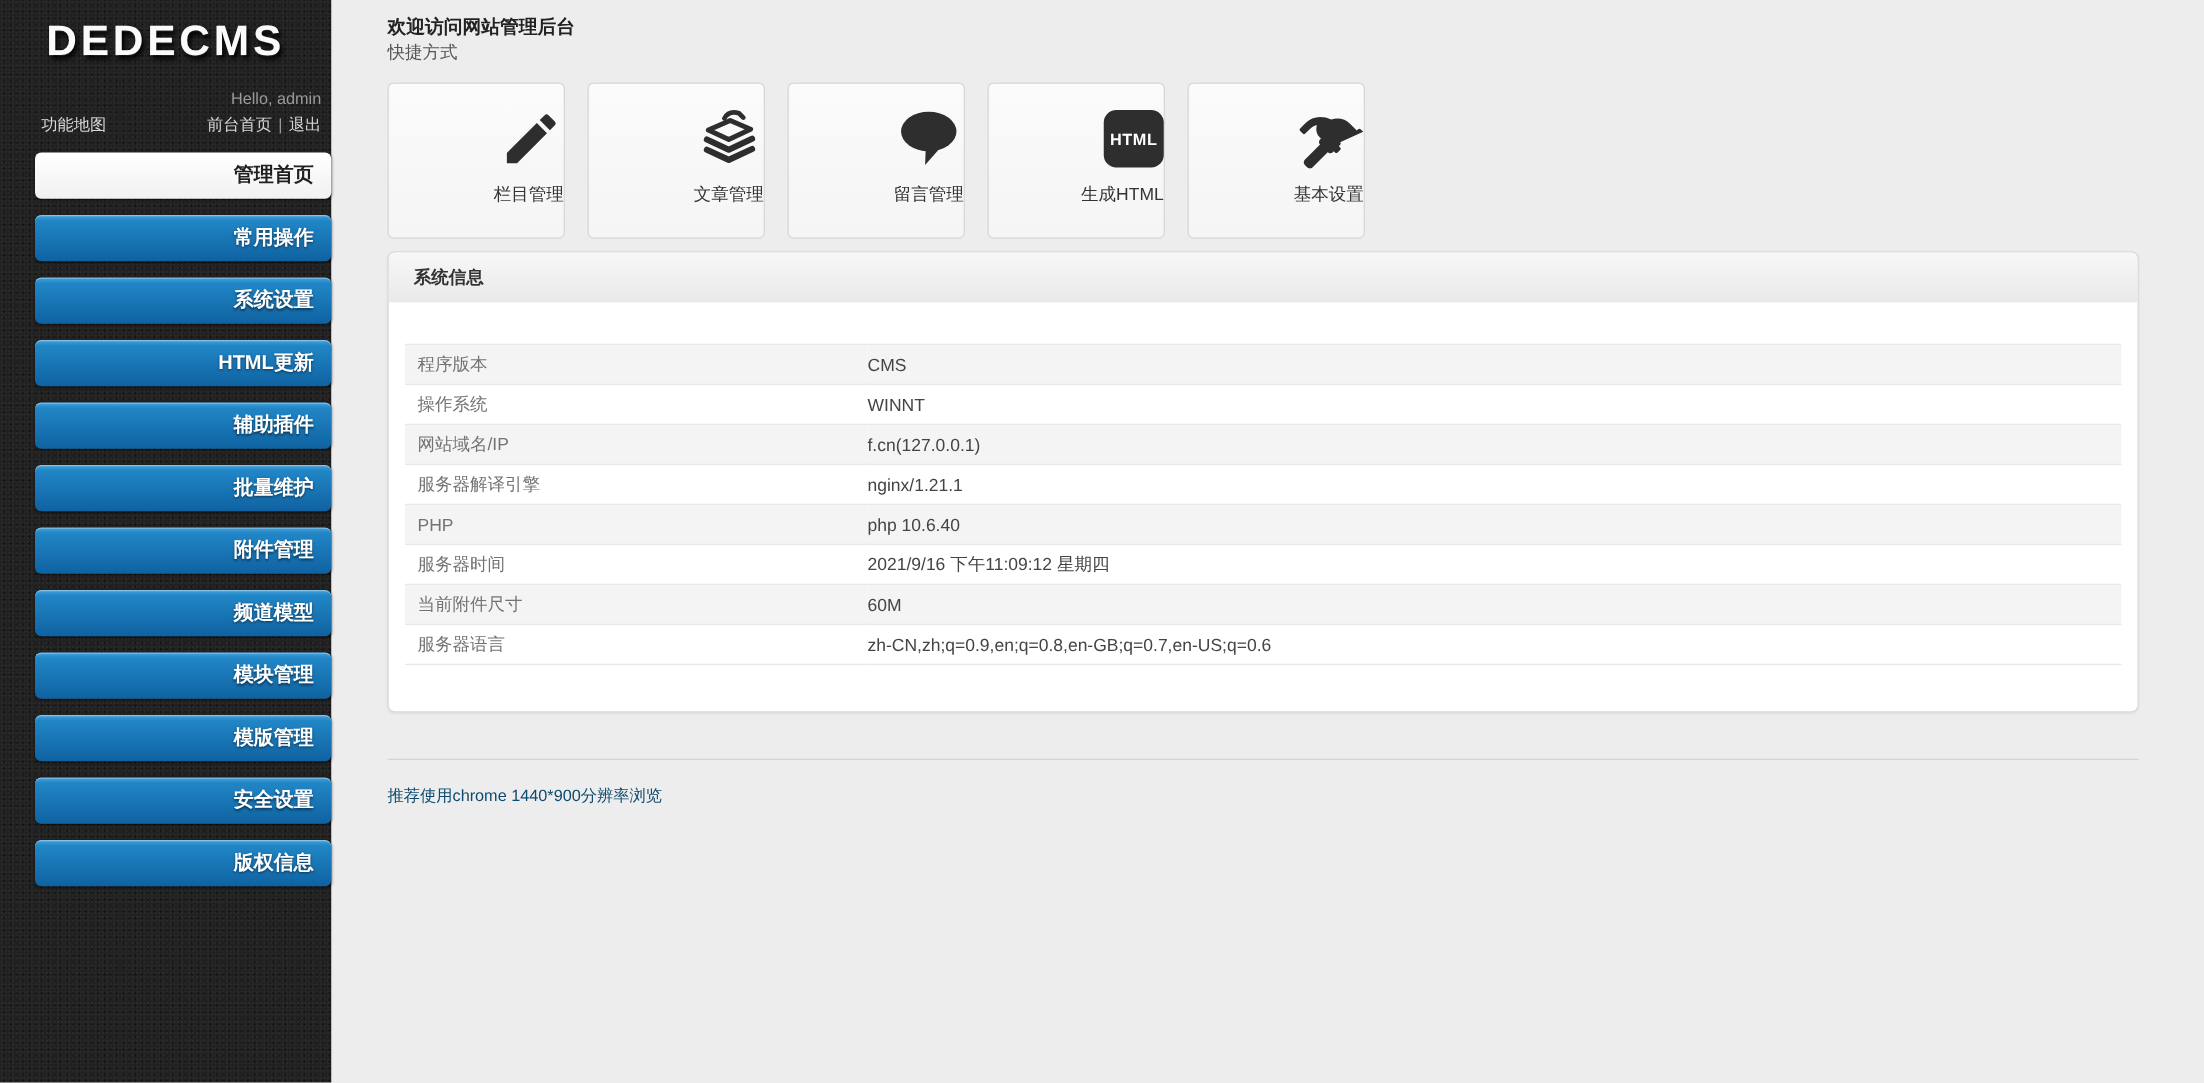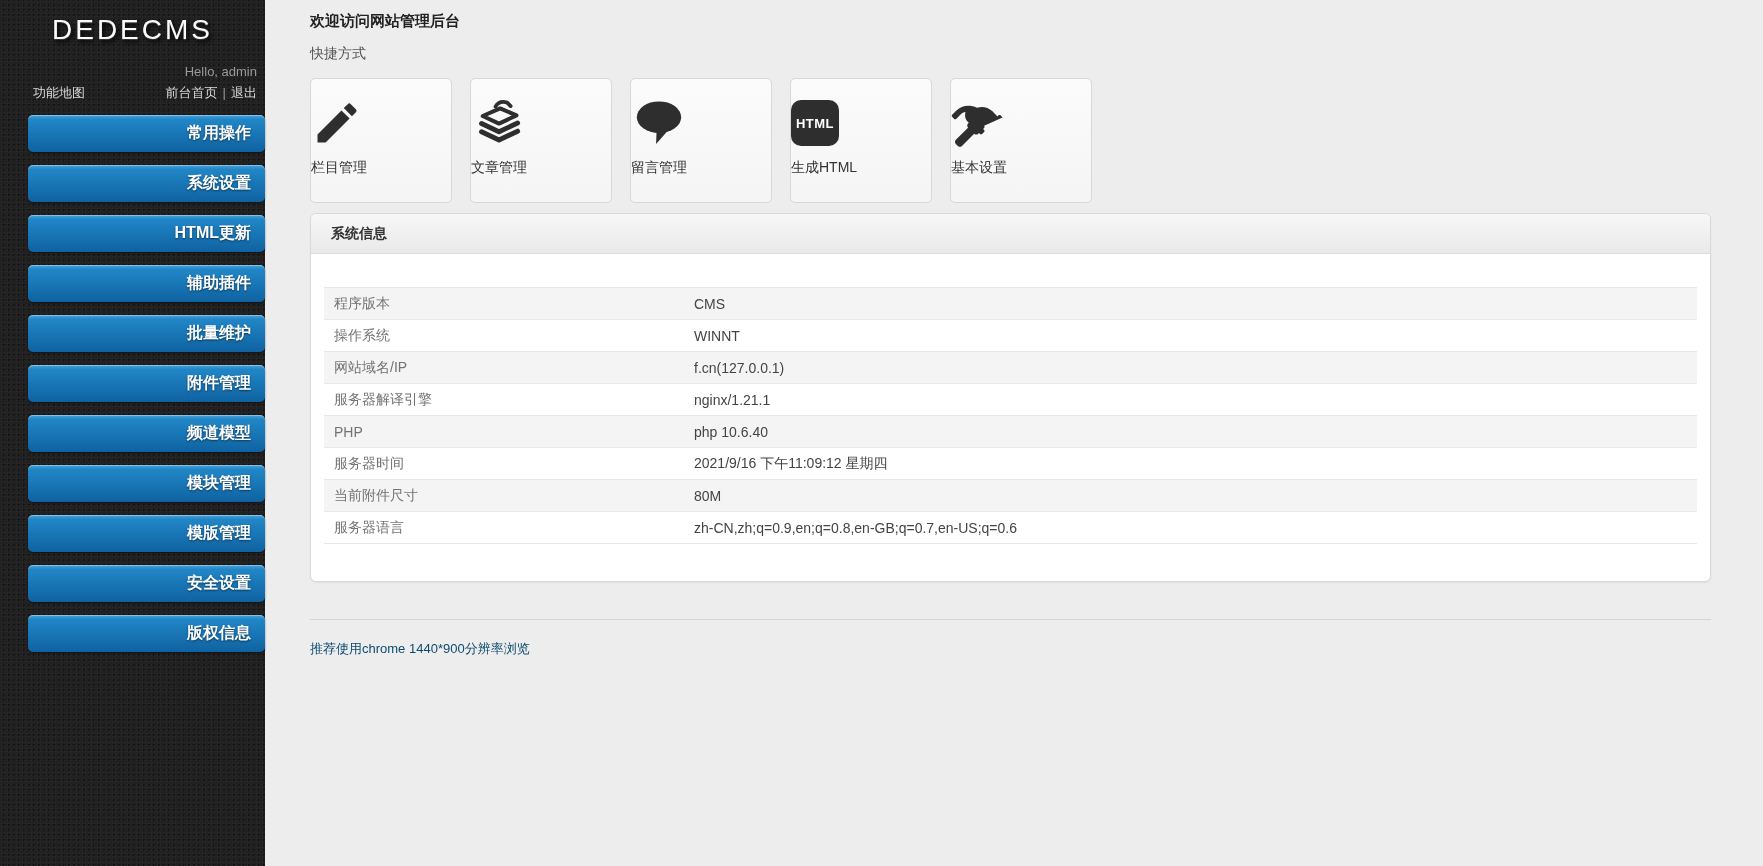--- a/index.html
+++ b/index.html
@@ -15,21 +15,21 @@
     background-color:#212121;
     background-image:
       radial-gradient(rgba(255,255,255,.05) 1px, transparent 1px),
       radial-gradient(rgba(0,0,0,.45) 1px, transparent 1px);
     background-size:3px 3px,5px 5px;
     background-position:0 0,1px 2px;
     box-sizing:border-box;
   }
   .logo{
     margin-top:14px;text-align:center;
-    font-size:28px;font-weight:normal;letter-spacing:3px;
+    font-size:34px;font-weight:bold;letter-spacing:3px;
     color:#fafafa;text-shadow:2px 3px 4px #000, 0 1px 0 #555;
   }
   .greeting{
     margin-top:18px;text-align:right;padding-right:8px;
     color:#9a9a9a;font-size:13px;
   }
   .side-links{
     margin-top:5px;display:flex;justify-content:space-between;align-items:center;
     padding:0 8px 0 33px;font-size:13px;color:#d8d8d8;
   }
@@ -50,27 +50,27 @@
   .menu-btn.active{
     background:linear-gradient(180deg,#ffffff 0%,#f1f1f1 100%);
     color:#1f1f1f;box-shadow:0 1px 2px rgba(0,0,0,.5);
   }
   
   .main{
     position:absolute;left:265px;top:0;width:1498px;height:866px;
     box-sizing:border-box;padding:12px 52px 0 45px;
   }
   .page-title{font-size:15px;font-weight:bold;color:#222;}
-  .shortcuts-label{margin-top:14px;font-size:14px;color:#555;}
+  .shortcuts-label{margin-top:2px;font-size:14px;color:#555;}
   .cards{display:flex;gap:18px;margin-top:15px;}
   .card{
     width:142px;height:125px;box-sizing:border-box;
     background:linear-gradient(180deg,#fbfbfb,#f5f5f5);
     border:1px solid #d8d8d8;border-radius:5px;
-    display:flex;flex-direction:column;align-items:flex-start;
+    display:flex;flex-direction:column;align-items:flex-end;
     padding-top:14px;cursor:pointer;
   }
   .card .icon-box{height:60px;display:flex;align-items:center;justify-content:center;}
   .card .card-label{margin-top:6px;font-size:14px;color:#333;}
   .html-badge{
     width:48px;height:46px;background:#2e2e2e;border-radius:10px;
     display:flex;align-items:center;justify-content:center;
     color:#fff;font-weight:bold;font-size:13px;letter-spacing:.5px;
   }
   
@@ -103,20 +103,21 @@
 <div class="sidebar">
   <div class="logo">DEDECMS</div>
   <div class="greeting">Hello, admin</div>
   <div class="side-links">
     <a>功能地图</a>
     <span>
       <a>前台首页</a><span class="sep">|</span><a>退出</a>
     </span>
   </div>
   <div class="menu">
+    <div class="menu-btn active">管理首页</div>
     <div class="menu-btn blue">常用操作</div>
     <div class="menu-btn blue">系统设置</div>
     <div class="menu-btn blue">HTML更新</div>
     <div class="menu-btn blue">辅助插件</div>
     <div class="menu-btn blue">批量维护</div>
     <div class="menu-btn blue">附件管理</div>
     <div class="menu-btn blue">频道模型</div>
     <div class="menu-btn blue">模块管理</div>
     <div class="menu-btn blue">模版管理</div>
     <div class="menu-btn blue">安全设置</div>
@@ -197,21 +198,21 @@
         <tr>
           <td class="lbl">PHP</td>
           <td class="val">php 10.6.40</td>
         </tr>
         <tr>
           <td class="lbl">服务器时间</td>
           <td class="val">2021/9/16 下午11:09:12 星期四</td>
         </tr>
         <tr>
           <td class="lbl">当前附件尺寸</td>
-          <td class="val">80M</td>
+          <td class="val">60M</td>
         </tr>
         <tr>
           <td class="lbl">服务器语言</td>
           <td class="val">zh-CN,zh;q=0.9,en;q=0.8,en-GB;q=0.7,en-US;q=0.6</td>
         </tr>
       </tbody>
         </table>
     </div>
   </div>
 

